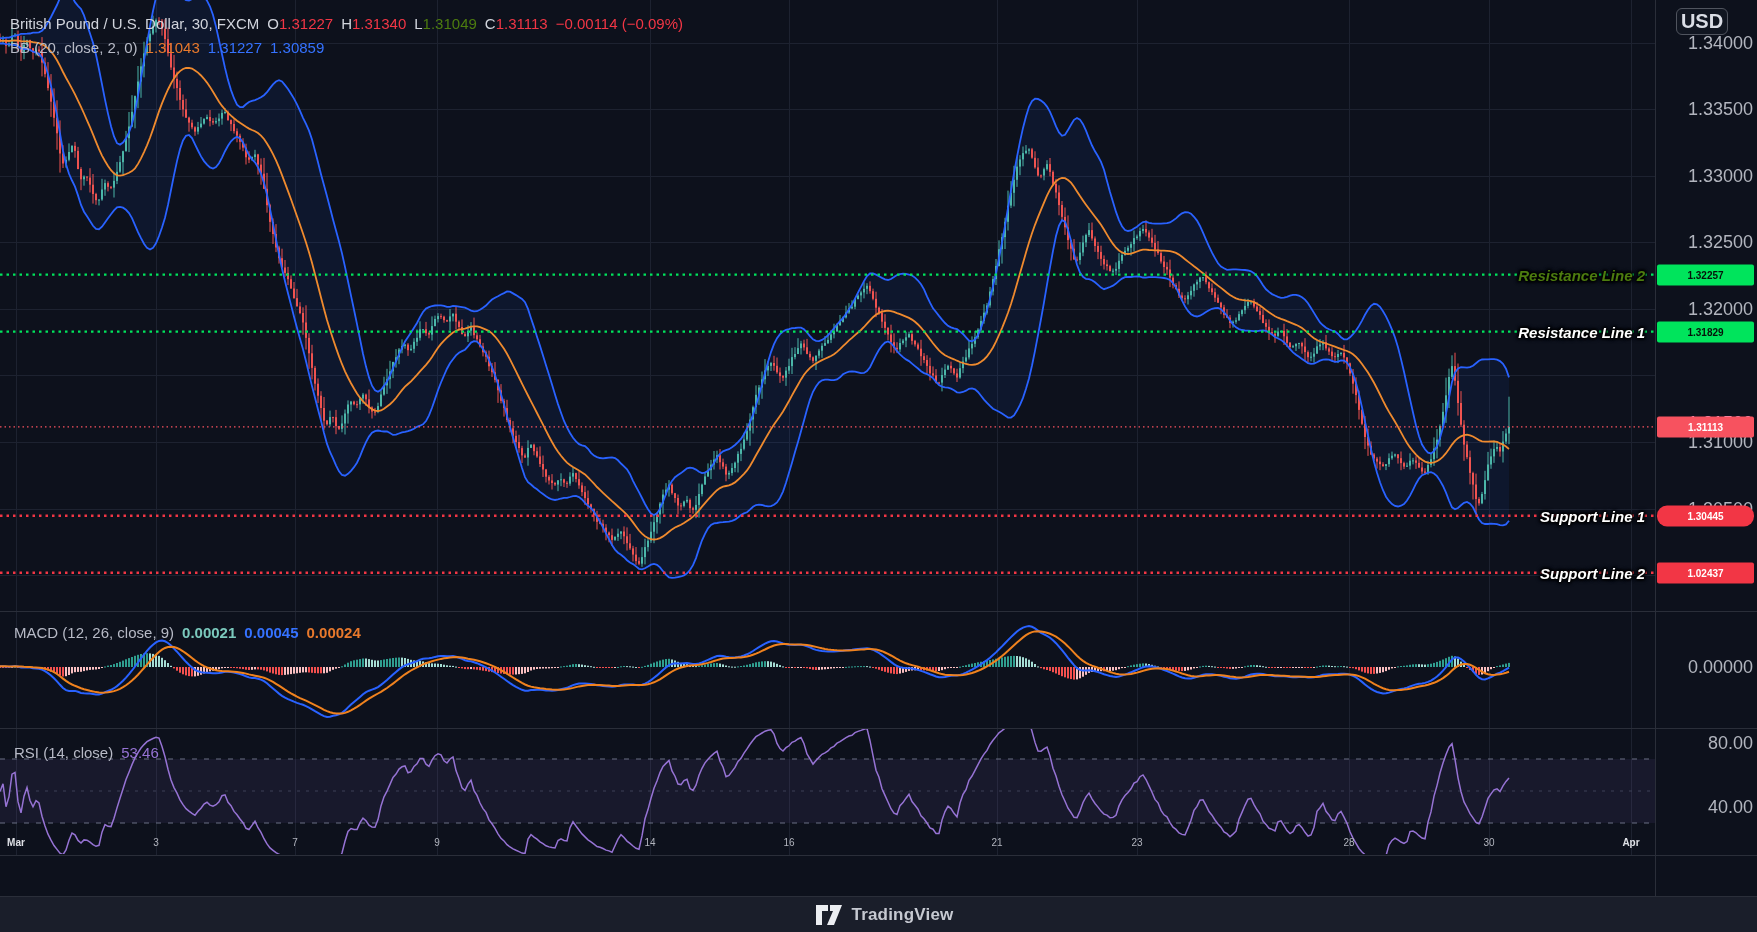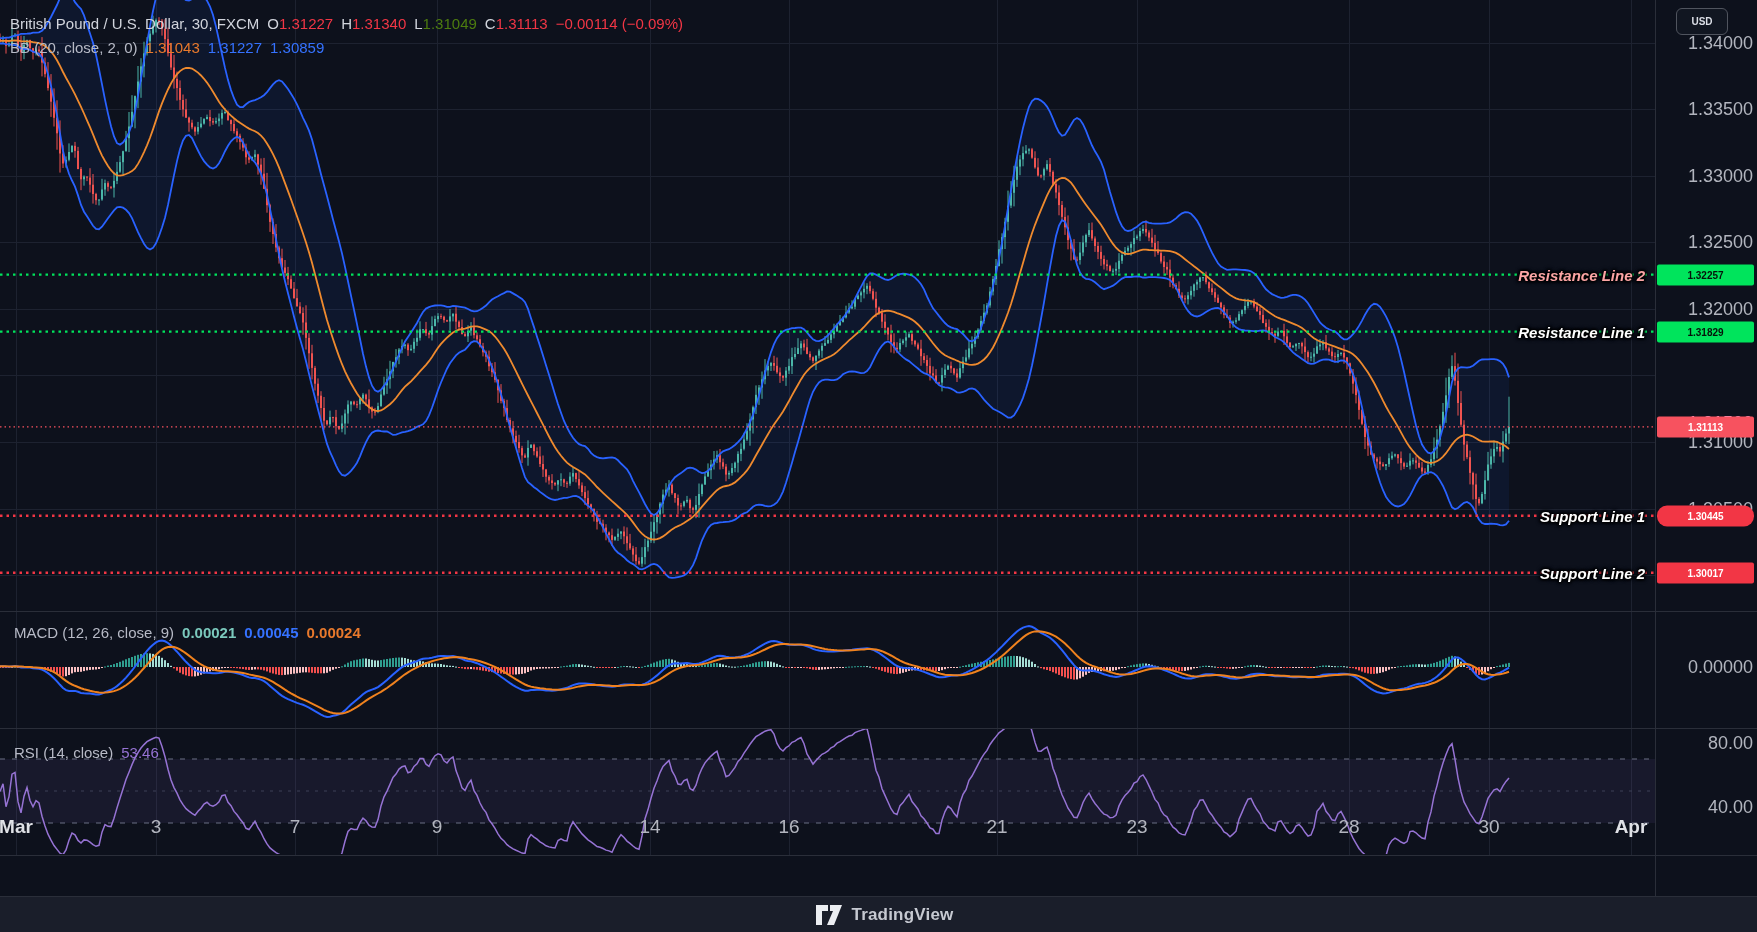--- a/index.html
+++ b/index.html
@@ -6,24 +6,24 @@
   body{font-family:"Liberation Sans","DejaVu Sans",sans-serif;}
   #app{position:relative;width:1757px;height:932px;overflow:hidden;background:#0d111c;}
   #chart{position:absolute;left:0;top:0;}
   .ov{position:absolute;white-space:nowrap;}
   .legend{display:flex;gap:8px;align-items:baseline;font-size:15px;line-height:18px;}
   .tok span{display:inline;}
   .plabel{position:absolute;left:1658px;width:95px;text-align:right;font-size:18px;transform:translateY(-50%);}
   .badge{position:absolute;left:1657px;width:97px;height:21px;border-radius:2px;font-size:10px;font-weight:700;display:flex;align-items:center;justify-content:center;transform:translateY(-50%);}
   .lvl{position:absolute;right:112px;transform:translateY(-50%);font-size:15px;font-weight:700;font-style:italic;
        text-shadow:0 1px 3px #000,0 -1px 3px #000,1px 0 3px #000,-1px 0 3px #000,0 0 5px #000;}
-  .tlabel{position:absolute;top:816px;transform:translateX(-50%);font-size:19px;}
+  .tlabel{position:absolute;top:837px;transform:translateX(-50%);font-size:10px;}
   .tlabel.major{font-weight:700;}
   .usd{position:absolute;left:1676px;top:8px;width:50px;height:25px;border:1px solid #50545e;border-radius:6px;
-       font-size:10px;font-weight:700;display:flex;align-items:center;justify-content:center;background:rgba(19,23,34,.85);}
+       font-size:20px;font-weight:700;display:flex;align-items:center;justify-content:center;background:rgba(19,23,34,.85);}
   #footer{position:absolute;left:0;top:897px;width:1757px;height:35px;display:flex;align-items:center;padding-left:12px;box-sizing:border-box;}
   .brand{font-size:17px;font-weight:700;margin-left:8px;letter-spacing:.2px;}
 </style>
 </head>
 <body>
 
 <div id="app" style="background: rgb(13, 17, 28);">
   <svg id="chart" width="1757" height="932">
       <defs>
         <clipPath id="cm">
@@ -1126,28 +1126,28 @@
     <div class="plabel" style="top: 175.7px; color: rgb(178, 181, 190);">1.33000</div>
     <div class="plabel" style="top: 242.3px; color: rgb(178, 181, 190);">1.32500</div>
     <div class="plabel" style="top: 308.8px; color: rgb(178, 181, 190);">1.32000</div>
     <div class="plabel" style="top: 375.4px; color: #f9a8d4; margin-top: 48px;">1.31500</div>
     <div class="plabel" style="top: 441.9px; color: rgb(178, 181, 190);">1.31000</div>
     <div class="plabel" style="top: 508.5px; color: rgb(178, 181, 190);">1.30500</div>
     <div class="plabel" style="top: 575.1px; color: rgb(178, 181, 190);">1.30000</div>
     <div class="plabel" style="top: 667px; color: rgb(178, 181, 190);">0.00000</div>
     <div class="plabel" style="top: 743px; color: rgb(178, 181, 190);">80.00</div>
     <div class="plabel" style="top: 807px; color: rgb(178, 181, 190);">40.00</div>
-    <div class="lvl" style="top: 274.6px; color: #fca5a5;">Resistance Line 2</div>
+    <div class="lvl" style="top: 274.6px; color: #4d7c0f;">Resistance Line 2</div>
     <div class="badge" style="top: 274.6px; background: rgb(0, 228, 92); color: rgb(6, 19, 10);">1.32257</div>
     <div class="lvl" style="top: 331.6px; color: rgb(255, 255, 255); margin-left: 33px;">Resistance Line 1</div>
     <div class="badge" style="top: 331.6px; background: rgb(0, 228, 92); color: rgb(6, 19, 10);">1.31829</div>
     <div class="lvl" style="top: 515.8px; color: rgb(255, 255, 255);">Support Line 1</div>
     <div class="badge" style="top: 515.8px; background: rgb(242, 54, 69); color: rgb(255, 255, 255); border-radius: 10px;">1.30445</div>
     <div class="lvl" style="top: 572.8px; color: rgb(255, 255, 255);">Support Line 2</div>
-    <div class="badge" style="top: 572.8px; background: rgb(242, 54, 69); color: rgb(255, 255, 255);">1.30017</div>
+    <div class="badge" style="top: 572.8px; background: rgb(242, 54, 69); color: rgb(255, 255, 255);">1.02437</div>
     <div class="badge" style="top: 426.9px; background: rgb(247, 82, 95); color: rgb(255, 255, 255);">1.31113</div>
     <div class="tlabel major" style="left: 16px; color: rgb(223, 225, 230);">Mar</div>
     <div class="tlabel" style="left: 156px; color: rgb(178, 181, 190);">3</div>
     <div class="tlabel" style="left: 295px; color: rgb(178, 181, 190);">7</div>
     <div class="tlabel" style="left: 437px; color: rgb(178, 181, 190);">9</div>
     <div class="tlabel" style="left: 650px; color: rgb(178, 181, 190);">14</div>
     <div class="tlabel" style="left: 789px; color: rgb(178, 181, 190);">16</div>
     <div class="tlabel" style="left: 997px; color: rgb(178, 181, 190);">21</div>
     <div class="tlabel" style="left: 1137px; color: rgb(178, 181, 190);">23</div>
     <div class="tlabel" style="left: 1349px; color: rgb(178, 181, 190);">28</div>

